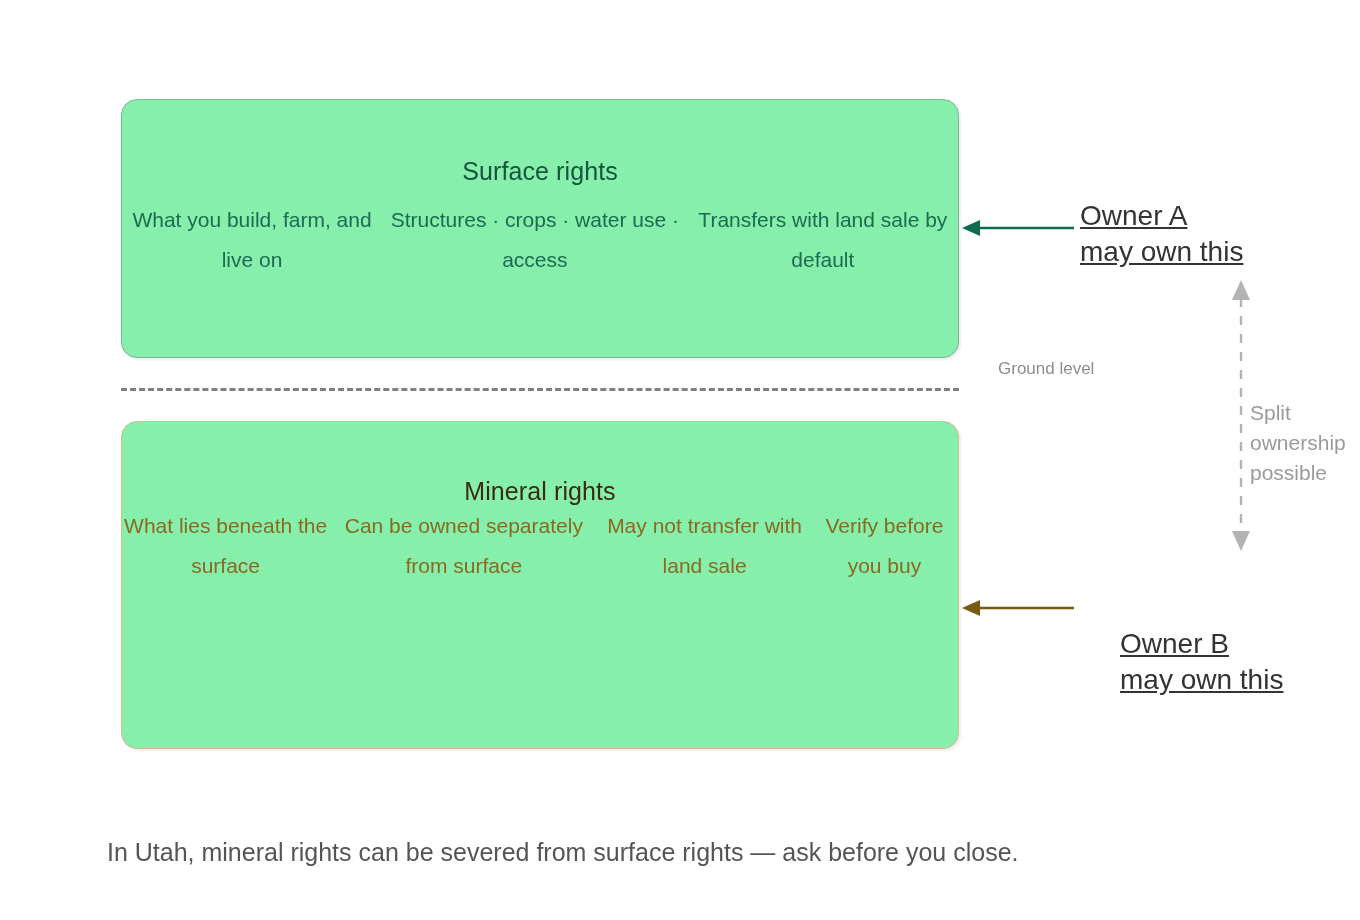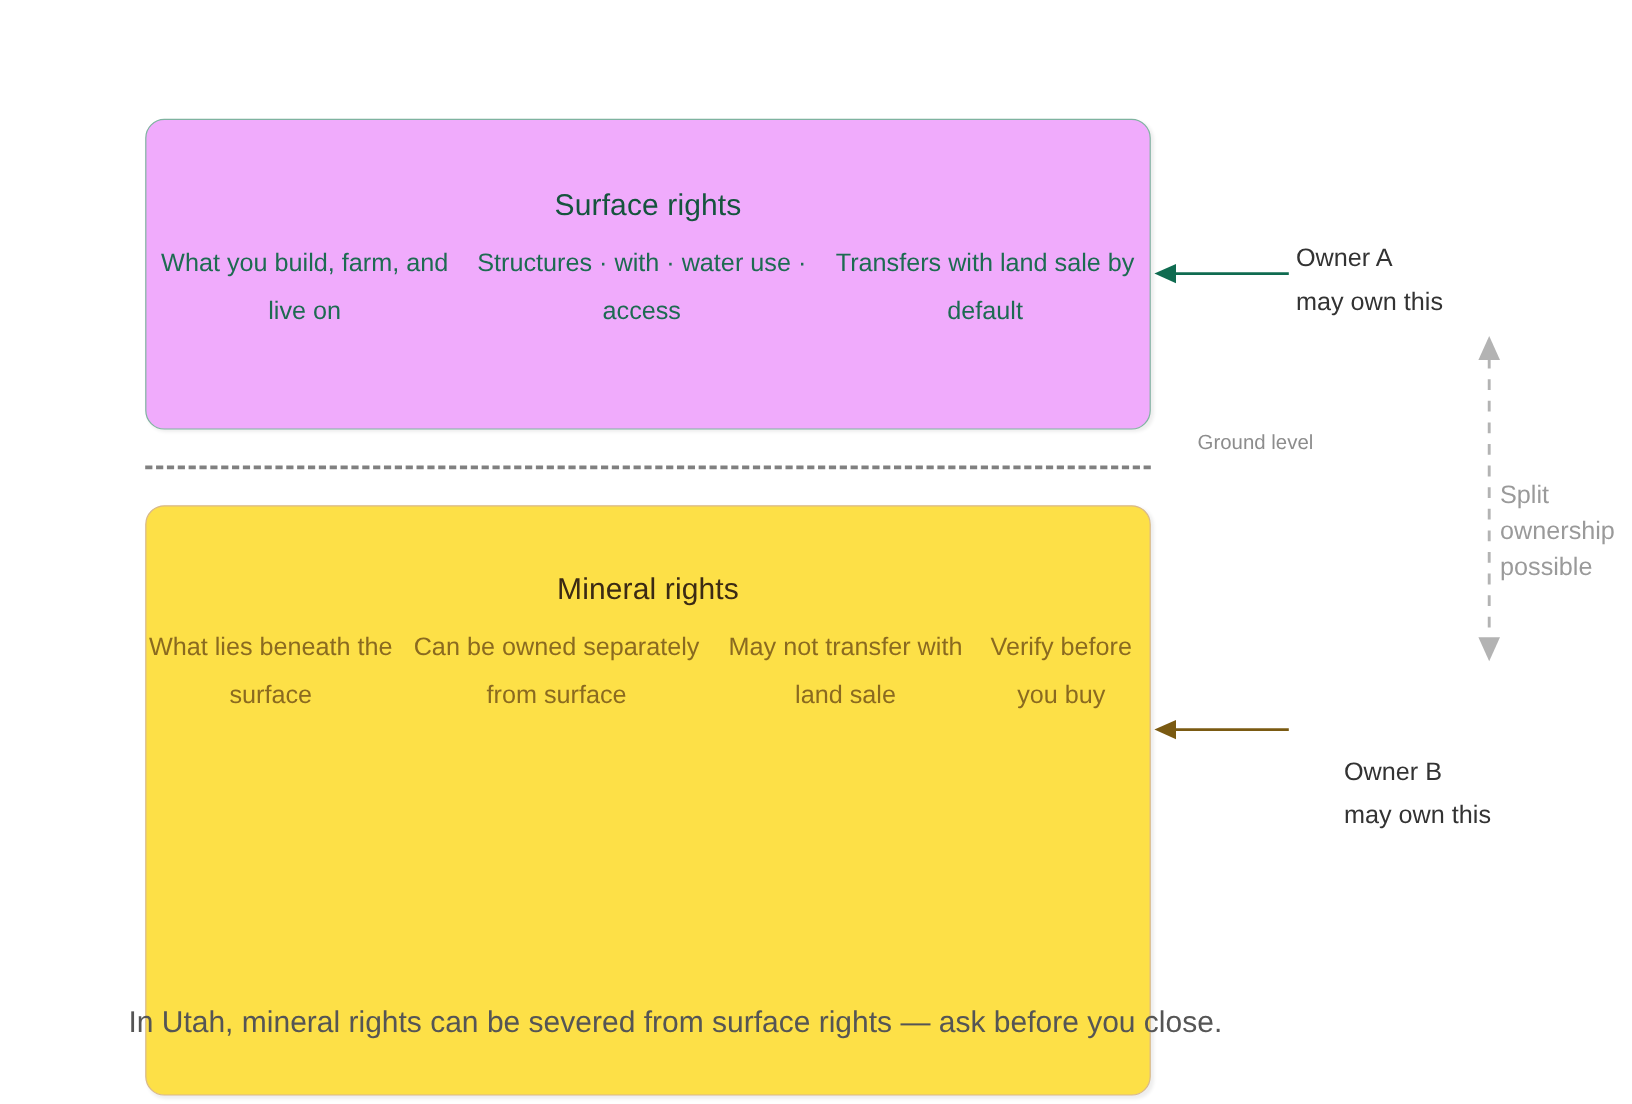--- a/index.html
+++ b/index.html
@@ -28,30 +28,30 @@
     border-radius: 16px;
     display: flex;
     flex-direction: column;
     align-items: center;
   }
   #surface-box {
     left: 121px;
     top: 99px;
     width: 838px;
     height: 259px;
-    background: #f0abfc;
+    background: #86efac;
     border: 1.6px solid #7fb3a0;
     box-shadow: 2px 2px 3px rgba(0,0,0,0.07);
   }
   #mineral-box {
     left: 121px;
     top: 421px;
     width: 838px;
-    height: 492px;
-    background: #fde047;
+    height: 328px;
+    background: #86efac;
     border: 1.6px solid #d9b88a;
     box-shadow: 2px 2px 3px rgba(0,0,0,0.07);
   }
 
   .box-title {
     font-size: 25px;
     letter-spacing: 0.1px;
     text-align: center;
   }
   #surface-title {
@@ -69,21 +69,21 @@
     align-items: center;
     width: 100%;
   }
   .box-line {
     font-size: 21px;
     text-align: center;
     line-height: 40px;
   }
   #surface-lines { margin-top: 14px; }
   #surface-lines .box-line { color: #1d6b51; }
-  #mineral-lines { margin-top: 14px; }
+  #mineral-lines { }
   #mineral-lines .box-line { color: #8a6a20; }
 
   
   #ground-line {
     position: absolute;
     left: 121px;
     top: 388px;
     width: 838px;
     height: 0;
     border-top: 3px dashed #808080;
@@ -93,24 +93,25 @@
     left: 998px;
     top: 359px;
     font-size: 17px;
     color: #8d8d8d;
     white-space: nowrap;
   }
 
   
   .owner-label {
     position: absolute;
-    font-size: 21px;
+    font-size: 28px;
     color: #333333;
     line-height: 36px;
     white-space: nowrap;
+    text-decoration: underline;
   }
   #owner-a-label { left: 1080px; top: 198px; }
   #owner-b-label { left: 1120px; top: 578px; margin-top: 48px; }
 
   .callout-arrow {
     position: absolute;
     overflow: visible;
   }
   #owner-a-arrow { left: 960px; top: 216px; width: 115px; height: 24px; }
   #owner-b-arrow { left: 960px; top: 596px; width: 115px; height: 24px; }
@@ -146,21 +147,21 @@
 </style>
 </head>
 <body>
 
 <div id="stage">
 
   <div id="surface-box" class="layer-box">
     <div id="surface-title" class="box-title">Surface rights</div>
     <div id="surface-lines" class="box-lines">
       <div class="box-line">What you build, farm, and live on</div>
-      <div class="box-line">Structures · with · water use · access</div>
+      <div class="box-line">Structures · crops · water use · access</div>
       <div class="box-line">Transfers with land sale by default</div>
     </div>
   </div>
 
   <div id="ground-line"></div>
   <div id="ground-level-label">Ground level</div>
 
   <div id="mineral-box" class="layer-box">
     <div id="mineral-title" class="box-title">Mineral rights</div>
     <div id="mineral-lines" class="box-lines">

